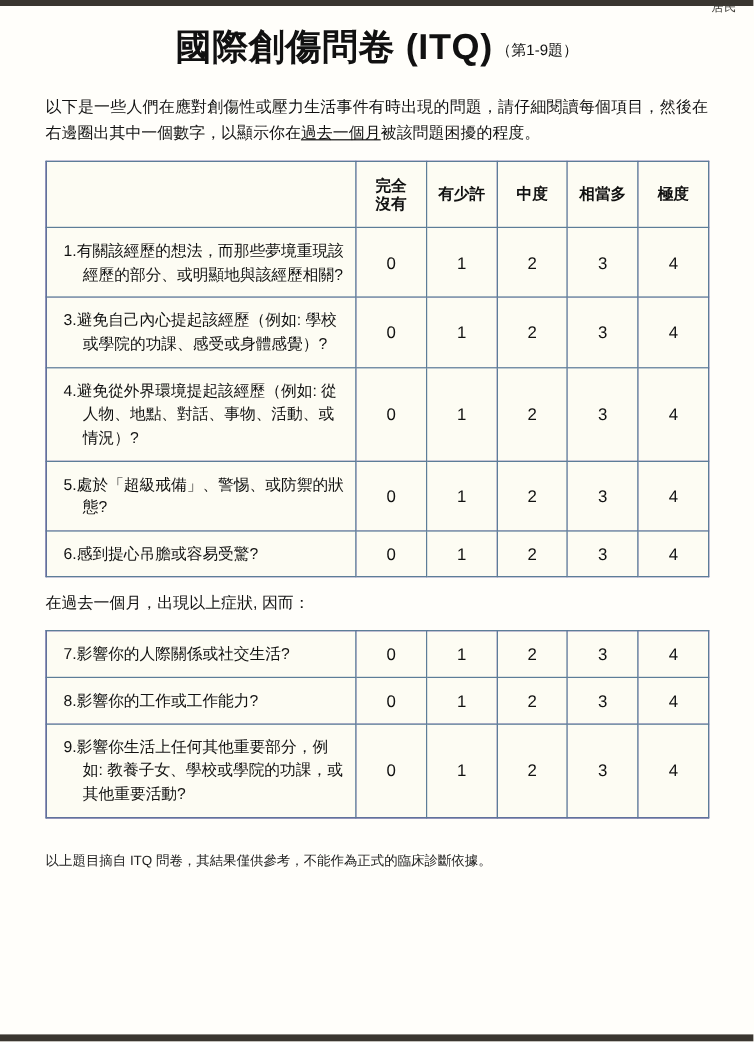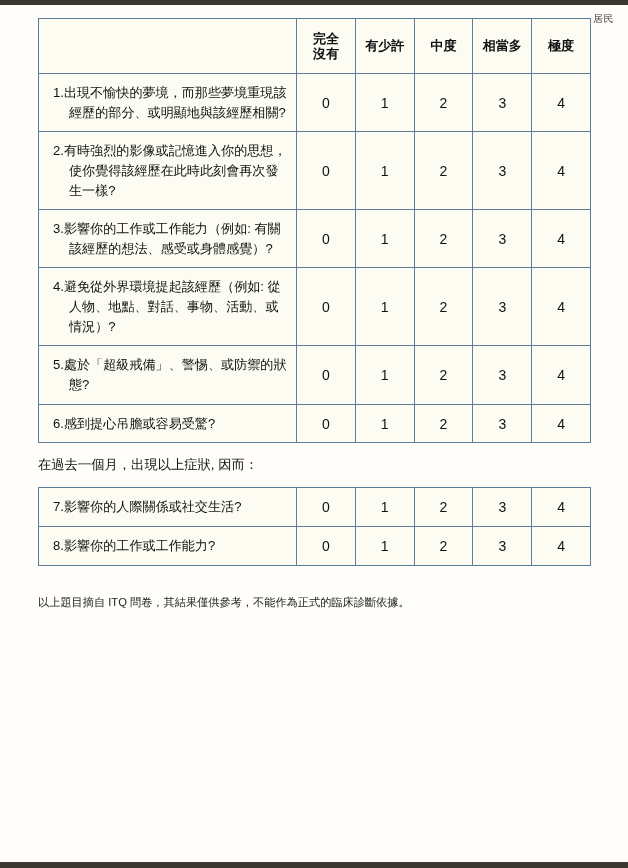--- a/index.html
+++ b/index.html
@@ -32,21 +32,20 @@
     position: absolute;
     top: 2px;
     right: 14px;
     font-size: 10px;
     line-height: 10px;
     color: #3c3a34;
     height: 9px;
     overflow: hidden;
     z-index: 6;
     letter-spacing: 0.5px;
-    margin-top: 12px;
   }
 
   
   .page {
     position: absolute;
     top: 5px;
     left: 0;
     width: 628px;
     height: 857px;
     background: #fffefa;
@@ -150,21 +149,25 @@
   .footer .en { color: #4a4a4a; }
 </style>
 </head>
 <body>
 
 <div class="edge-bar top"></div>
 <div class="clipped-header-text">居民</div>
 
 <div class="page">
 
-
+  <div class="title-row">
+    <span class="title-main">國際創傷問卷 (ITQ)</span><span class="title-sub">（第1-9題）</span>
+  </div>
+
+  <p class="intro"><span>以下是一些人們在應對創傷性或壓力生活事件有時出現的問題，請仔細閱讀每個項目，然後在右邊圈出其中一個數字，以顯示你在</span><u>過去一個月</u><span>被該問題困擾的程度。</span></p>
 
   <table class="q-table">
     <colgroup>
       <col class="c-text">
         <col class="c-score">
         <col class="c-score">
         <col class="c-score">
         <col class="c-score">
         <col class="c-score">
     </colgroup>
@@ -177,41 +180,31 @@
         </th>
         <th class="head-cell">有少許</th>
         <th class="head-cell">中度</th>
         <th class="head-cell">相當多</th>
         <th class="head-cell">極度</th>
       </tr>
     </thead>
     <tbody>
       <tr>
         <td class="q-text">
-            <span class="q-body"><span class="q-num">1.</span><span>出現不愉快的夢境，而那些夢境重現該經歷的部分、或明顯地與該經歷相關?</span></span>
-          </td>
-        <td class="q-score">0</td>
-        <td class="q-score">1</td>
-        <td class="q-score">2</td>
-        <td class="q-score">3</td>
-        <td class="q-score">4</td>
-      </tr>
-      <tr>
-        <td class="q-text">
-            <span class="q-body"><span class="q-num">2.</span><span>有時強烈的影像或記憶進入你的思想，使你覺得該經歷在此時此刻會再次發生一樣?</span></span>
-          </td>
-        <td class="q-score">0</td>
-        <td class="q-score">1</td>
-        <td class="q-score">2</td>
-        <td class="q-score">3</td>
-        <td class="q-score">4</td>
-      </tr>
-      <tr>
-        <td class="q-text">
-            <span class="q-body"><span class="q-num">3.</span><span>影響你的工作或工作能力（例如: 有關該經歷的想法、感受或身體感覺）?</span></span>
+            <span class="q-body"><span class="q-num">1.</span><span>有關該經歷的想法，而那些夢境重現該經歷的部分、或明顯地與該經歷相關?</span></span>
+          </td>
+        <td class="q-score">0</td>
+        <td class="q-score">1</td>
+        <td class="q-score">2</td>
+        <td class="q-score">3</td>
+        <td class="q-score">4</td>
+      </tr>
+      <tr>
+        <td class="q-text">
+            <span class="q-body"><span class="q-num">3.</span><span>避免自己內心提起該經歷（例如: 學校或學院的功課、感受或身體感覺）?</span></span>
           </td>
         <td class="q-score">0</td>
         <td class="q-score">1</td>
         <td class="q-score">2</td>
         <td class="q-score">3</td>
         <td class="q-score">4</td>
       </tr>
       <tr>
         <td class="q-text">
             <span class="q-body"><span class="q-num">4.</span><span>避免從外界環境提起該經歷（例如: 從人物、地點、對話、事物、活動、或情況）?</span></span>
@@ -270,20 +263,30 @@
       <tr>
         <td class="q-text">
             <span class="q-body"><span class="q-num">8.</span><span>影響你的工作或工作能力?</span></span>
           </td>
         <td class="q-score">0</td>
         <td class="q-score">1</td>
         <td class="q-score">2</td>
         <td class="q-score">3</td>
         <td class="q-score">4</td>
       </tr>
+      <tr>
+        <td class="q-text">
+            <span class="q-body"><span class="q-num">9.</span><span>影響你生活上任何其他重要部分，例如: 教養子女、學校或學院的功課，或其他重要活動?</span></span>
+          </td>
+        <td class="q-score">0</td>
+        <td class="q-score">1</td>
+        <td class="q-score">2</td>
+        <td class="q-score">3</td>
+        <td class="q-score">4</td>
+      </tr>
     </tbody>
   </table>
 
   <div class="footer">
     <div class="cn">以上題目摘自 ITQ 問卷，其結果僅供參考，不能作為正式的臨床診斷依據。</div>
   </div>
 
 </div>
 
 <div class="edge-bar bottom"></div>

